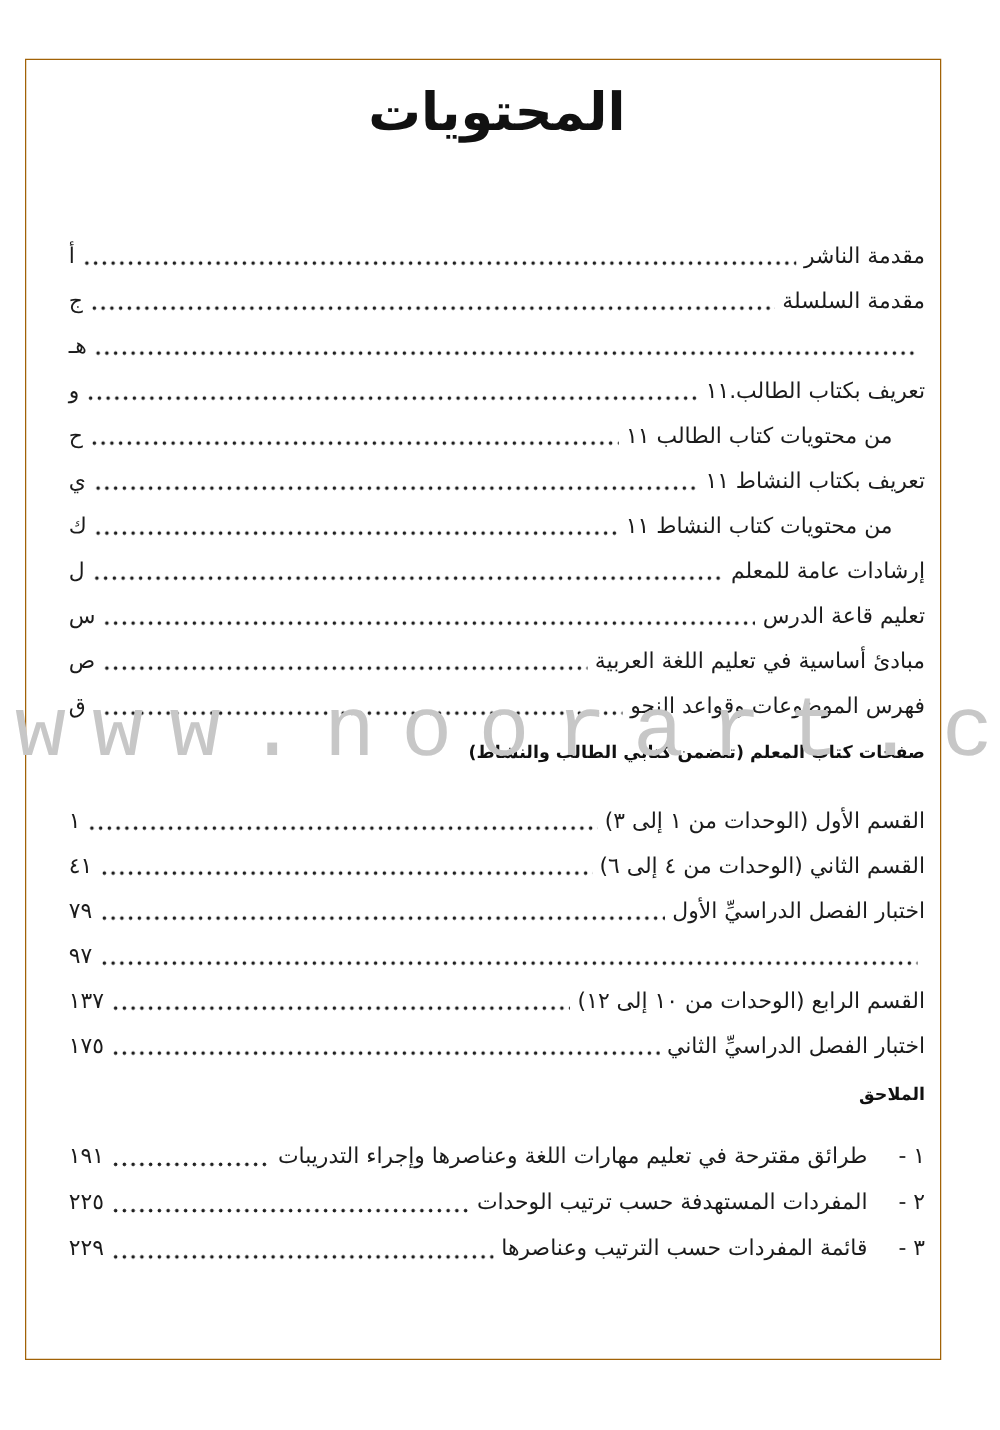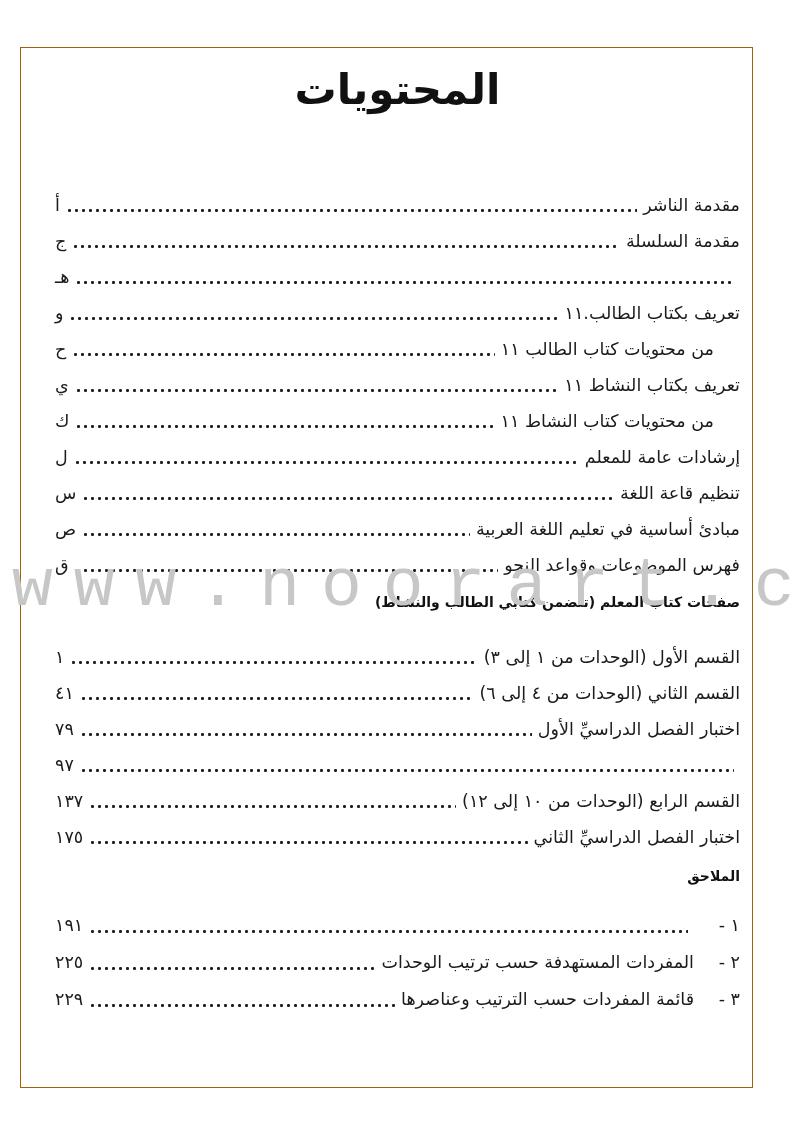--- a/index.html
+++ b/index.html
@@ -142,21 +142,21 @@
         <span class="label">من محتويات كتاب النشاط ١١</span>
         <span class="leader"></span>
         <span class="pagenum">ك</span>
       </div>
       <div class="row">
         <span class="label">إرشادات عامة للمعلم</span>
         <span class="leader"></span>
         <span class="pagenum">ل</span>
       </div>
       <div class="row">
-        <span class="label">تنظيم قاعة اللغة</span>
+        <span class="label">تعليم قاعة الدرس</span>
         <span class="leader"></span>
         <span class="pagenum">س</span>
       </div>
       <div class="row">
         <span class="label">مبادئ أساسية في تعليم اللغة العربية</span>
         <span class="leader"></span>
         <span class="pagenum">ص</span>
       </div>
       <div class="row">
         <span class="label">فهرس الموضوعات وقواعد النحو</span>
@@ -197,20 +197,21 @@
         <span class="leader"></span>
         <span class="pagenum">١٧٥</span>
       </div>
     </div>
 
     <div class="section-heading h-appendix">الملاحق</div>
 
     <div class="toc toc-3">
       <div class="row">
         <span class="num">١ -</span>
+        <span class="label">طرائق مقترحة في تعليم مهارات اللغة وعناصرها وإجراء التدريبات</span>
         <span class="leader"></span>
         <span class="pagenum">١٩١</span>
       </div>
       <div class="row">
         <span class="num">٢ -</span>
         <span class="label">المفردات المستهدفة حسب ترتيب الوحدات</span>
         <span class="leader"></span>
         <span class="pagenum">٢٢٥</span>
       </div>
       <div class="row">

